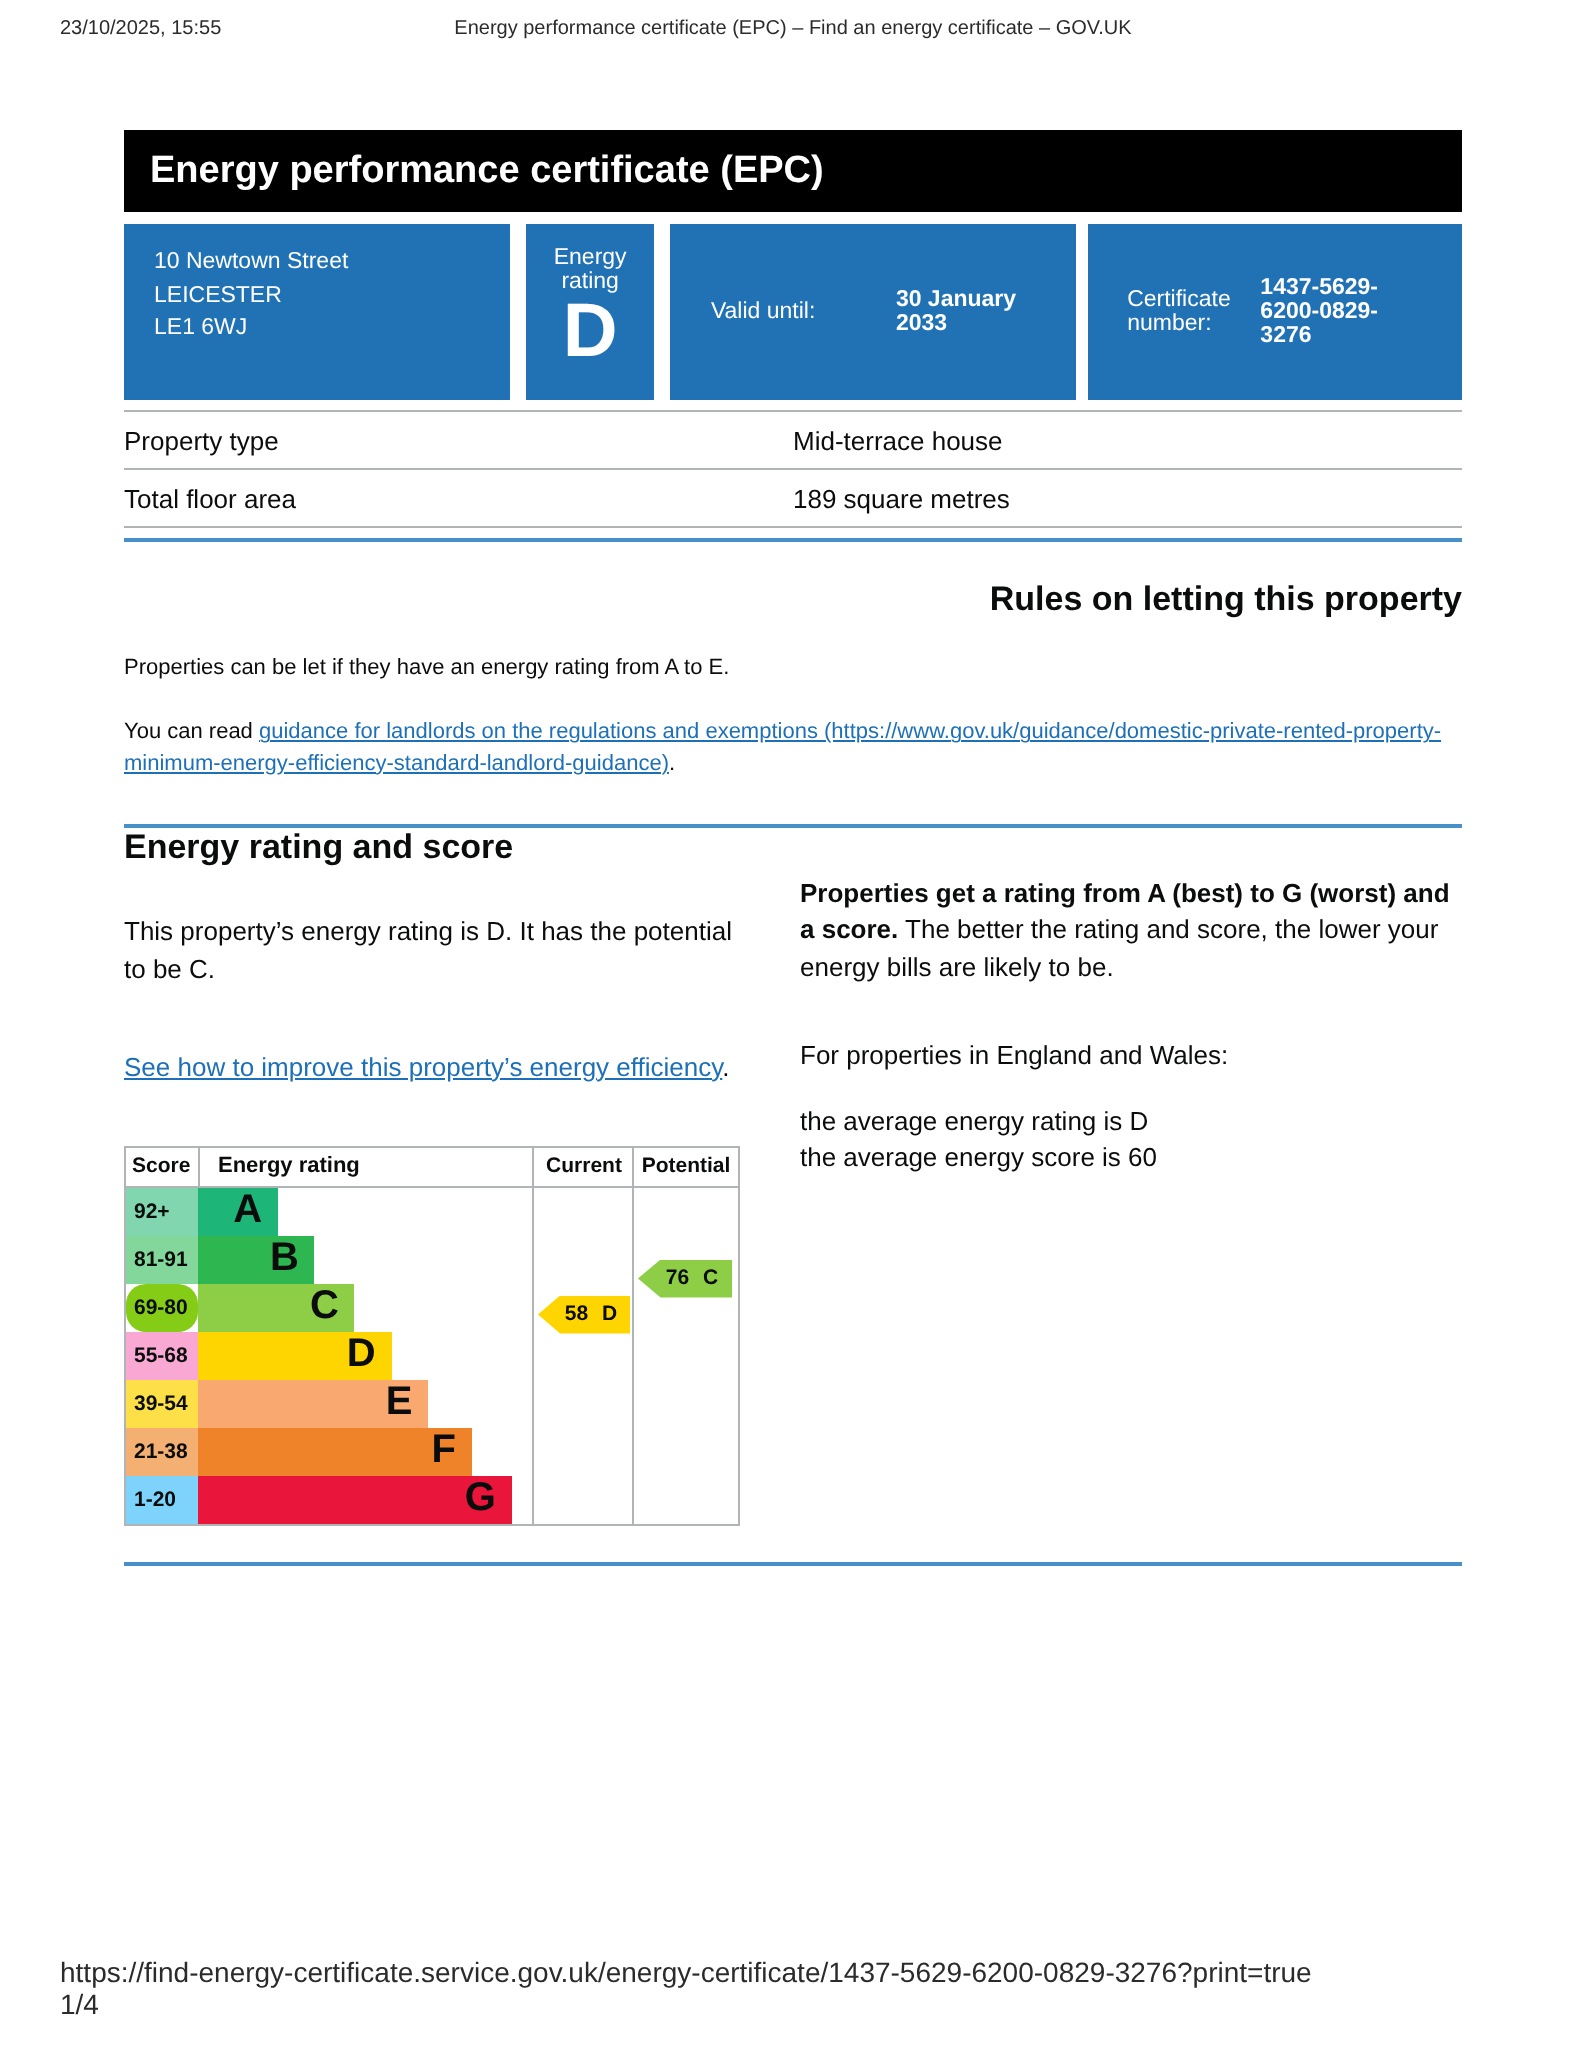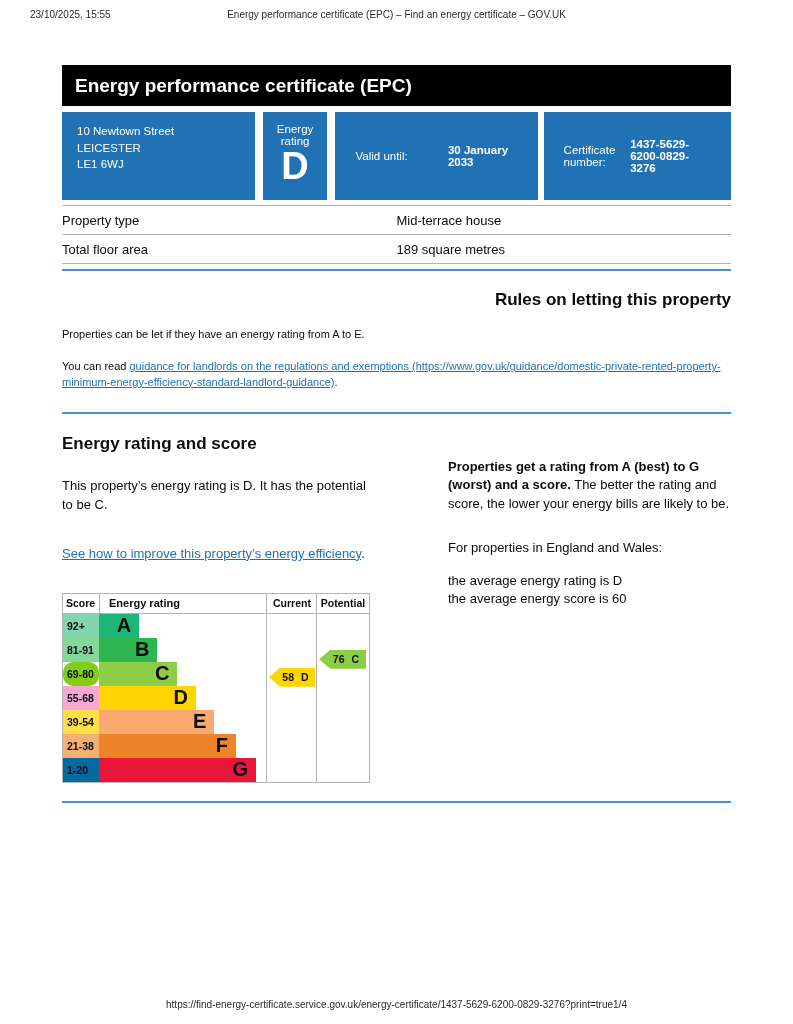--- a/index.html
+++ b/index.html
@@ -3,21 +3,21 @@
 <meta charset="utf-8">
 <style>
   * { margin:0; padding:0; box-sizing:border-box; }
   html,body { background:#ffffff; }
   body { font-family:"Liberation Sans","DejaVu Sans",sans-serif; color:#0b0c0c; }
   .page { width:793px; height:1024px; margin:0 auto; display:flex; flex-direction:column; background:#fff; overflow:hidden; }
 
   
   .print-header { display:grid; grid-template-columns:1fr auto 1fr; padding:9px 30px 0; font-size:10px; color:#2b2b2b; }
   .print-header .ph-right { text-align:right; }
-  .print-footer { margin-top:auto; display:flex; justify-content:center; padding:0 30px 14px; font-size:10px; color:#2b2b2b; }
+  .print-footer { margin-top:auto; display:flex; justify-content:center; padding:0 30px 14px; font-size:14px; color:#2b2b2b;flex-direction:column; }
 
   .content { width:669px; margin:45px auto 0; }
 
   .banner { background:#000; color:#fff; font-size:19px; font-weight:700; padding:10px 13px 9px; }
 
   .summary-row { display:flex; gap:8px; margin-top:6px; height:88px; }
   .addr-box { width:241px; background:var(--blue); color:#fff; padding:11px 15px; font-size:11.5px; line-height:1.45; }
   .rating-box { width:84px; background:var(--blue); color:#fff; text-align:center; padding-top:11px; }
   .rating-box .rating-label { font-size:11.5px; }
   .rating-box .rating-letter { font-size:38px; font-weight:700; line-height:1.05; }
@@ -35,21 +35,21 @@
   .hr-blue { height:2px; background:var(--rule); border:0; }
   .hr-1 { margin-top:5px; }
   .hr-2 { margin-top:22px; }
   .hr-3 { margin-top:18px; }
 
   h2 { font-size:17px; font-weight:700; }
   .letting h2 { margin-top:19px;text-align:right; }
   .letting p { font-size:11px; line-height:1.4; margin-top:17px; }
   a { color:var(--link); text-decoration:underline; cursor:pointer; }
 
-  .two-col { display:flex; gap:74px; margin-top:20px; }
+  .two-col { display:flex; gap:26px; }
   .left-col { width:312px; flex:0 0 312px; }
   .left-col p { font-size:13px; line-height:1.45; }
   .left-col .lead { margin-top:23px; }
   .left-col .improve { margin-top:30px; }
   .right-col2 { flex:1; font-size:13px; line-height:1.4; }
   .right-col2 p { margin-top:0; }
   .right-col2 .p2 { margin-top:24px; }
   .right-col2 .p3 { margin-top:26px; }
   .right-col2 .p4 { margin-top:15px; }
 
@@ -162,21 +162,21 @@
               </div>
               <div class="band-row">
                 <div class="score-cell" style="background: #fde047;">39-54</div>
                 <div class="band-bar" style="background: rgb(249, 168, 112); width: 115.23px;"><span class="band-letter">E</span></div>
               </div>
               <div class="band-row">
                 <div class="score-cell" style="background: rgb(244, 176, 114);">21-38</div>
                 <div class="band-bar" style="background: rgb(238, 131, 41); width: 136.94px;"><span class="band-letter">F</span></div>
               </div>
               <div class="band-row">
-                <div class="score-cell" style="background: #0369a1;">1-20</div>
+                <div class="score-cell" style="background: #7dd3fc;">1-20</div>
                 <div class="band-bar" style="background: rgb(233, 21, 59); width: 156.98px;"><span class="band-letter">G</span></div>
               </div>
               <div class="arrow arrow-current" style="background: rgb(255, 213, 0); top: 74px;">
                 <span>58</span>
                 <span>D</span>
               </div>
               <div class="arrow arrow-potential" style="background: rgb(141, 206, 70); top: 56px;">
                 <span>76</span>
                 <span>C</span>
               </div>

